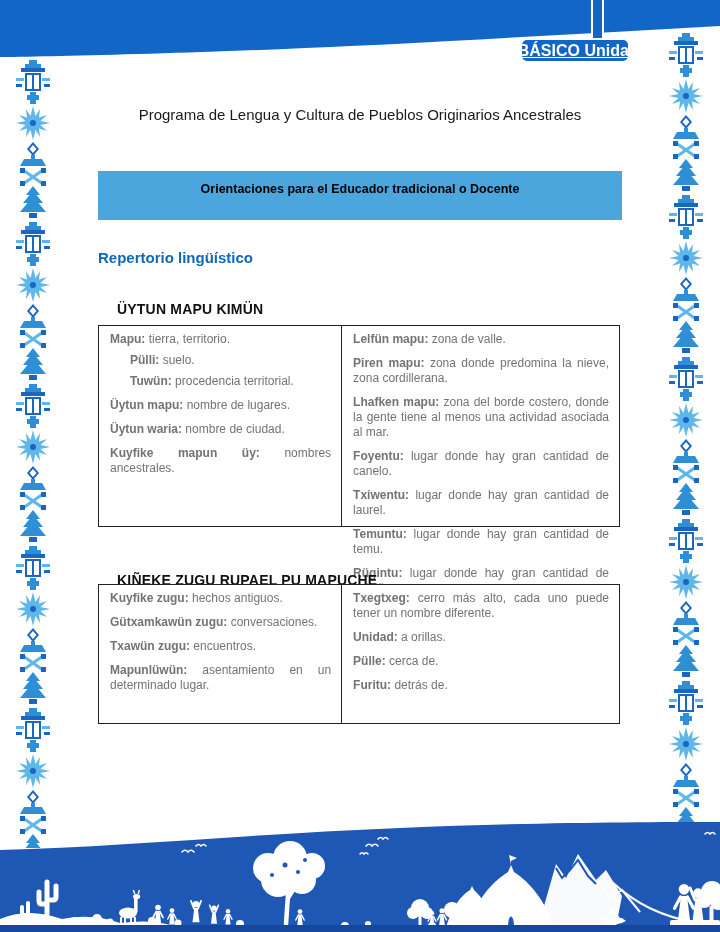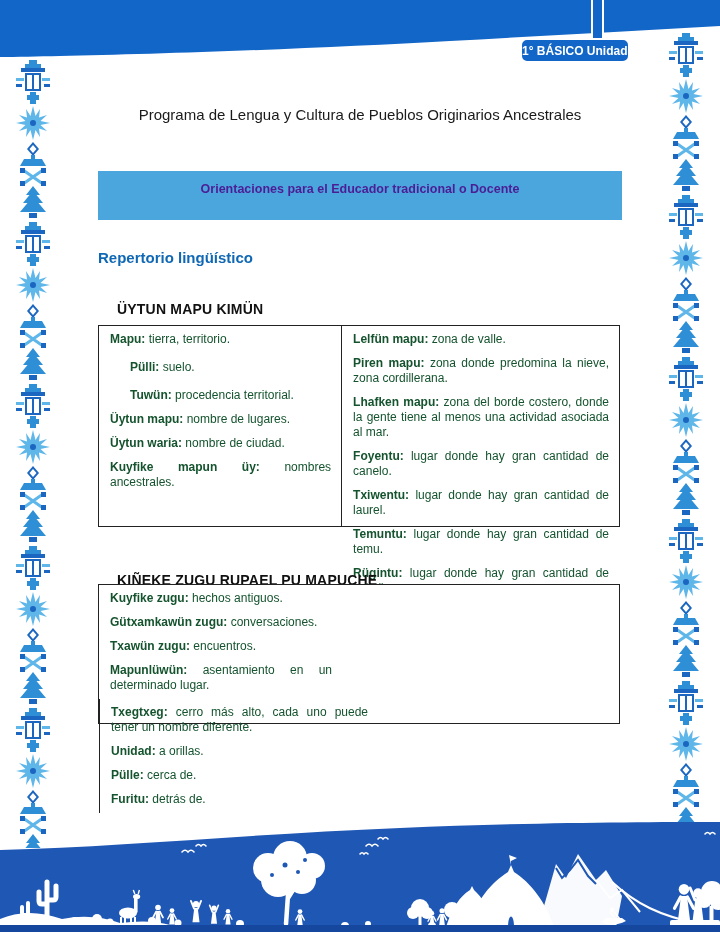--- a/index.html
+++ b/index.html
@@ -16,61 +16,61 @@
   .badge-tab {
     left:591px; top:0; width:13px; height:44px;
     background:#1266c8; box-sizing:border-box;
     border-left:2.5px solid #fff; border-right:2.5px solid #fff;
     z-index:2;
   }
   .unit-badge {
     left:520px; top:38px; width:110px; height:25px;
     background:#1266c8; border:2px solid #fff; border-radius:7px;
     box-sizing:border-box; z-index:3;
-    display:flex; align-items:center; 
-    color:#fff; font-size:12px; font-weight:700; white-space:nowrap;
+    display:flex; align-items:center; justify-content:center;
+    color:#fff; font-size:16px; font-weight:700; white-space:nowrap;text-decoration:underline;
   }
 
   
   .title-line { left:60px; width:600px; text-align:center; font-weight:400; font-size:15px; }
   .title-1 { top:106px; }
   .title-2 { top:142px; }
 
   .orientation-banner {
     left:98px; top:171px; width:524px; height:49px;
     background:#4ba6de; box-sizing:border-box;
     text-align:center; padding-top:11px;
-    font-size:12.5px; font-weight:700; color:#4c1d95;
+    font-size:12.5px; font-weight:700; color:#000000;
   }
 
   .section-title {
     left:98px; top:249px; font-size:15px; font-weight:700; color:#1068b5;
   }
   .table-heading {
     left:117px; font-size:14px; font-weight:700; color:#111; letter-spacing:0.2px;
   }
   .th-1 { top:301px; }
   .th-2 { top:560px;margin-top:12px; }
 
   
   .vtable {
     left:98px; width:522px; box-sizing:border-box;
     border:1.5px solid #222; display:flex; background:#fff;
   }
   .vt-1 { top:325px; height:202px; }
-  .vt-2 { top:584px; height:140px;flex-direction:column; }
+  .vt-2 { top:584px; height:140px; }
   .cell {
     box-sizing:border-box; padding:6px 10px 6px 11px;
-    font-size:12px; line-height:15px; text-align:justify; color:#14532d;
+    font-size:12px; line-height:15px; text-align:justify; color:#737373;
   }
   .cell-left  { width:243px; }
   .cell-right { width:279px; border-left:1.5px solid #222; }
   .entry { margin:0; }
   .entry + .entry { margin-top:9px; }
-  .tight .entry:nth-child(2), .tight .entry:nth-child(3) { margin-top:13px;padding-left:20px; }
+  .tight .entry:nth-child(2), .tight .entry:nth-child(3) { margin-top:6px;padding-left:20px; }
   .entry b { font-weight:700; }
 
   
   .border-left-svg  { left:12px;  top:60px; }
   .border-right-svg { left:665px; top:33px; }
 
   
   .bottom-svg { left:0; top:820px; }
 </style>
 </head>

